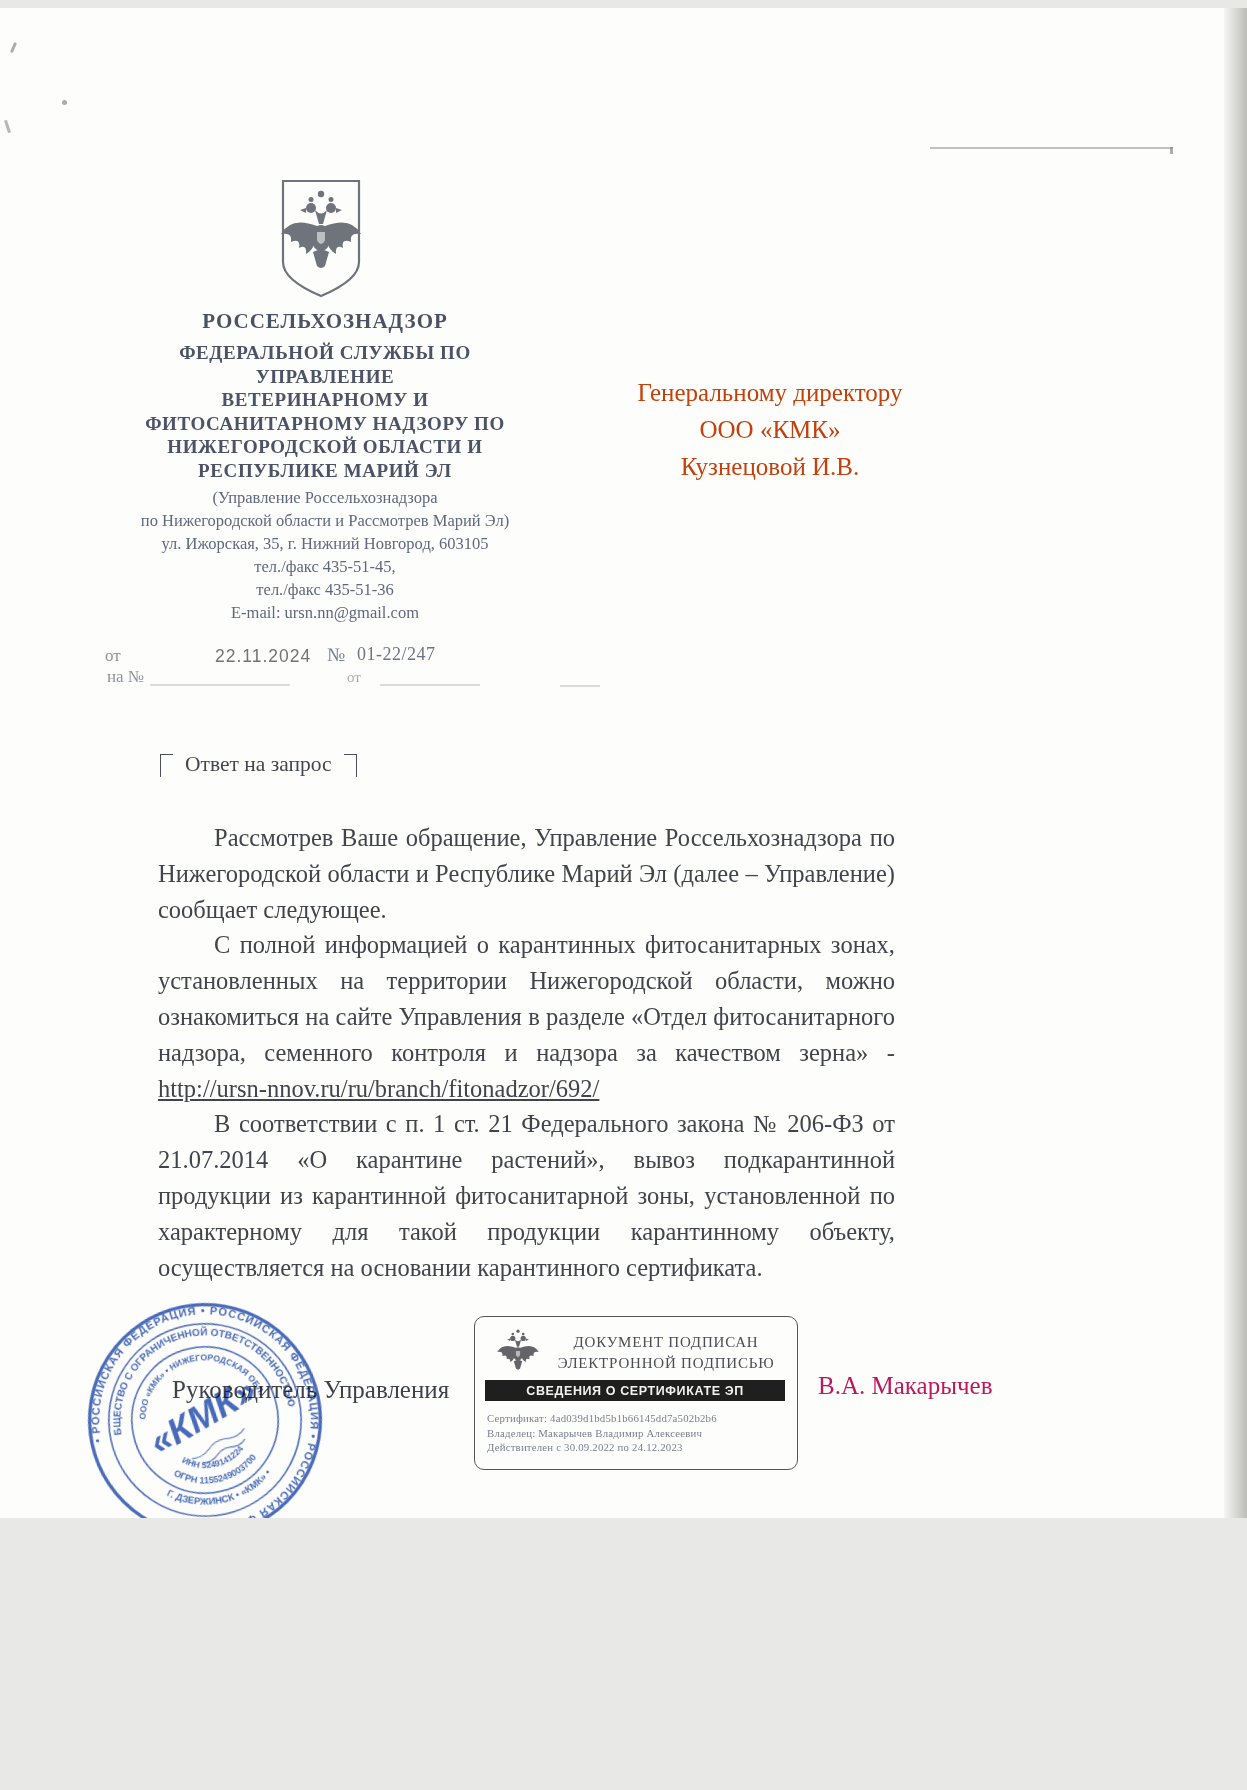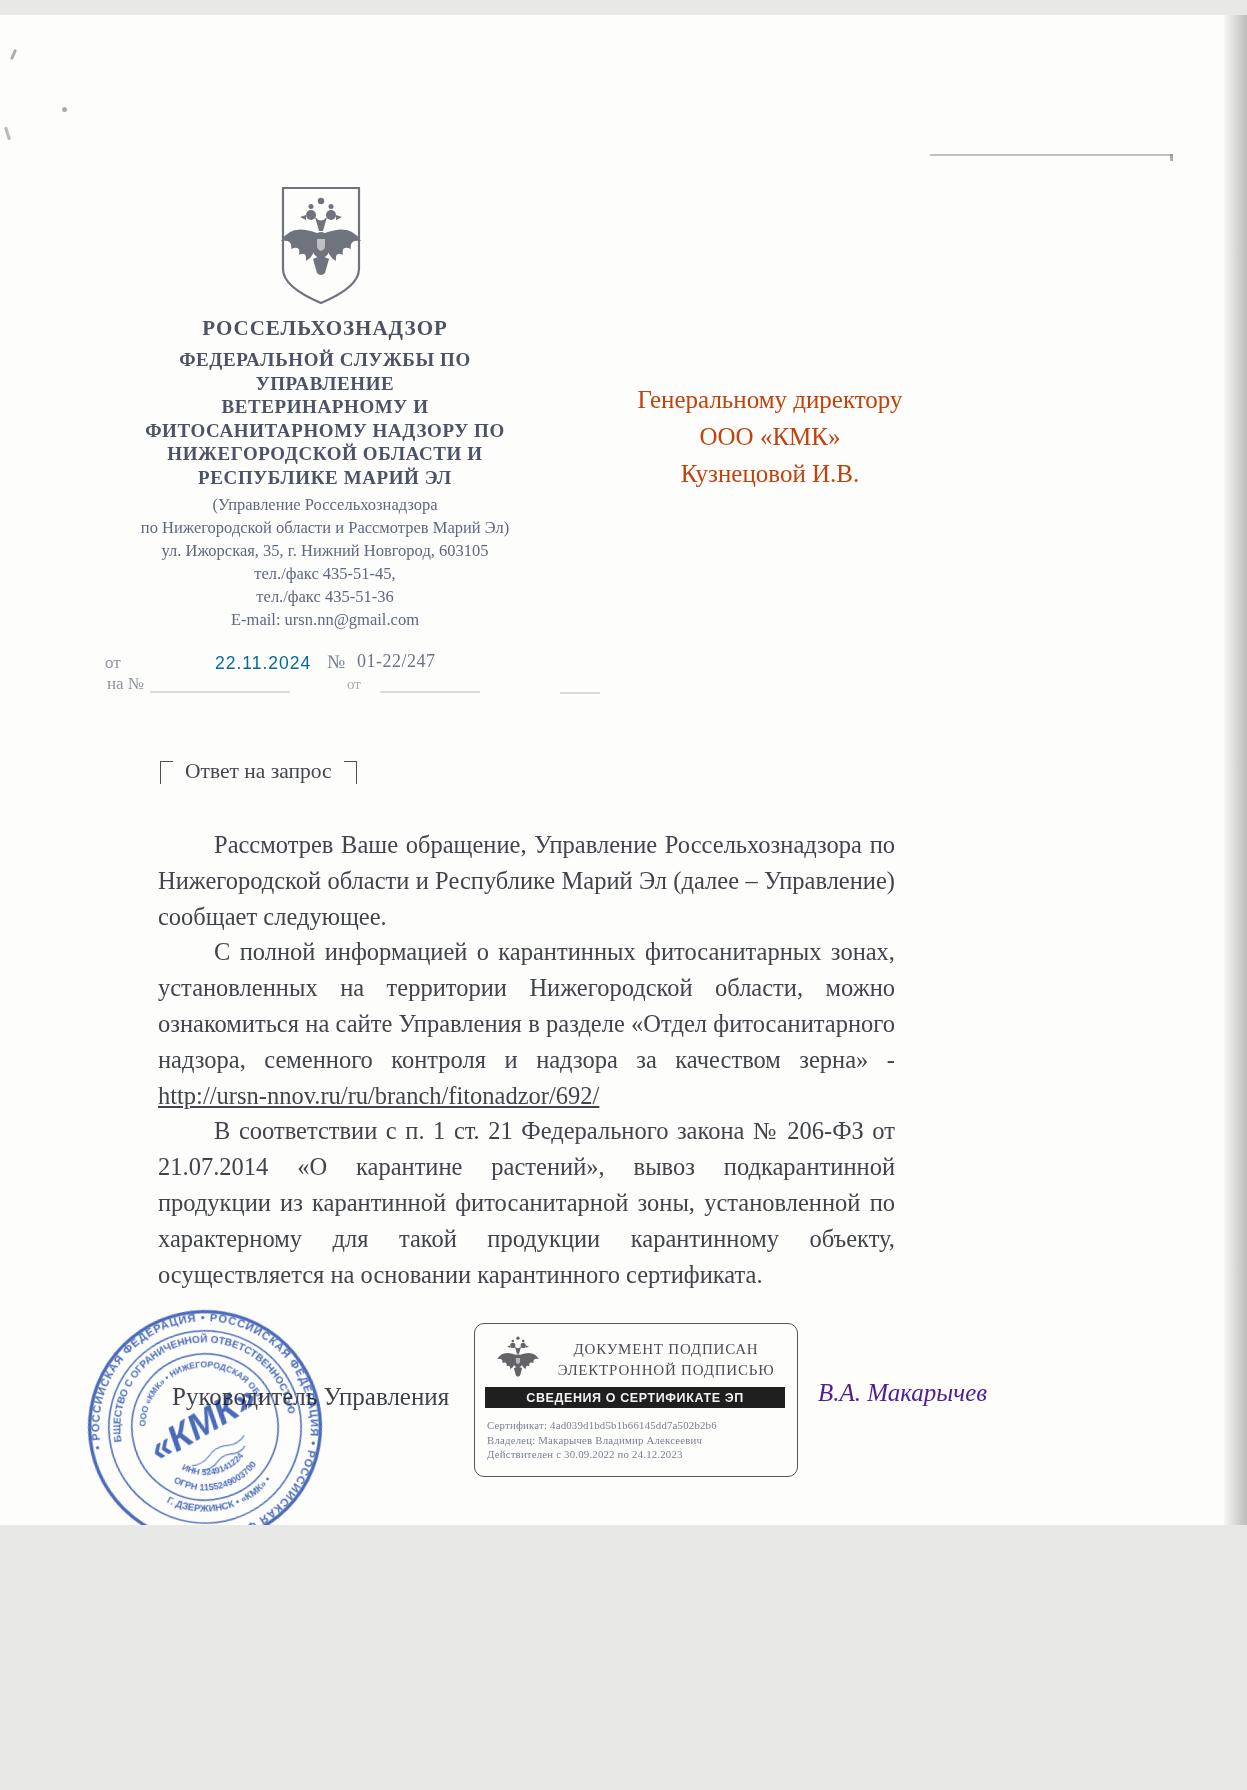--- a/index.html
+++ b/index.html
@@ -1,17 +1,17 @@
 <!DOCTYPE html>
 <html><head>
 <meta charset="utf-8">
 <style>
   html,body{margin:0;padding:0;background:#e8e8e6;}
   .page{
-    position:relative; width:1247px; height:1510px; margin:15px auto;
+    position:relative; width:1247px; height:1510px; margin:8px auto;
     background:#fdfdfb; overflow:hidden;
     font-family:"Liberation Serif", serif; color:#42454c;
   }
   .abs{position:absolute;}
   
   .edge-strip{left:1224px;top:0;width:23px;height:1790px;
     background:linear-gradient(to right, rgba(205,205,202,.15), rgba(160,160,156,.7));
     border-right:3px solid #a3a3a0;}
   .faint-line{left:930px;top:139px;width:243px;height:2px;background:#8f8f8d;opacity:.55;}
   .faint-line-tick{left:1170px;top:139px;width:3px;height:7px;background:#7c7c7a;opacity:.6;}
@@ -31,42 +31,42 @@
 
   
   .recipient{left:565px;top:366px;width:410px;text-align:center;
     font-size:25px;line-height:37px;color:#c2410c;}
   .recipient .email{display:block;margin-top:14px;}
 
   
   .ref{left:105px;top:638px;width:1000px;font-size:17px;color:#8d939e;}
   .ref span{position:absolute;white-space:nowrap;}
   .ref .r-from{left:0;top:0;}
-  .ref .r-date{left:110px;top:0;font-family:"Liberation Sans",sans-serif;font-size:17.5px;letter-spacing:1px;color:#0369a1;}
+  .ref .r-date{left:110px;top:0;font-family:"Liberation Sans",sans-serif;font-size:17.5px;letter-spacing:1px;color:#737373;}
   .ref .r-no{left:222px;top:-2px;font-size:19px;color:#7b8292;}
   .ref .r-num{left:252px;top:-2px;font-size:18px;letter-spacing:.5px;color:#6d7487;}
   .ref .r-reply{left:2px;top:21px;}
   .ref .r-from2{left:242px;top:23px;color:#a6abb2;font-size:15px;}
 
   
   .subject{left:160px;top:744px;height:28px;display:flex;align-items:flex-start;color:#43464e;}
   .brk{width:12px;height:22px;border-top:1.5px solid #4c4f57;}
   .brk.l{border-left:1.5px solid #4c4f57;margin-top:2px;}
   .brk.r{border-right:1.5px solid #4c4f57;margin-top:2px;}
   .subject .txt{font-size:21.5px;padding:0 12px;}
 
   
   .body{left:158px;top:812px;width:737px;font-size:24.5px;line-height:35.8px;
     text-align:justify;color:#41444b;}
   .body p{margin:0;text-indent:56px;}
   .body .link{text-decoration:underline;overflow-wrap:anywhere;}
 
   
   .sig-title{left:172px;top:1368px;font-size:25px;color:#3f424b;white-space:nowrap;}
-  .sig-name{left:818px;top:1364px;font-size:25px;color:#4c1d95;white-space:nowrap;font-style:italic;}
+  .sig-name{left:818px;top:1364px;font-size:25px;color:#be185d;white-space:nowrap;}
 
   
   .esig{left:474px;top:1308px;width:322px;height:152px;border:1.5px solid #55555a;
     border-radius:10px;background:#fdfdfc;filter:blur(.2px);}
   .esig .eagle{position:absolute;left:17px;top:8px;width:52px;height:56px;opacity:.8;}
   .esig .titles{position:absolute;left:72px;top:15px;width:238px;text-align:center;
     font-size:15px;line-height:21px;letter-spacing:.8px;color:#4b4e56;}
   .esig .banner{position:absolute;left:10px;top:63px;width:300px;height:21px;background:#1f1f1f;
     color:#f2f2f0;font-family:"Liberation Sans",sans-serif;font-weight:bold;font-size:12.5px;
     letter-spacing:.6px;display:flex;align-items:center;justify-content:center;}

